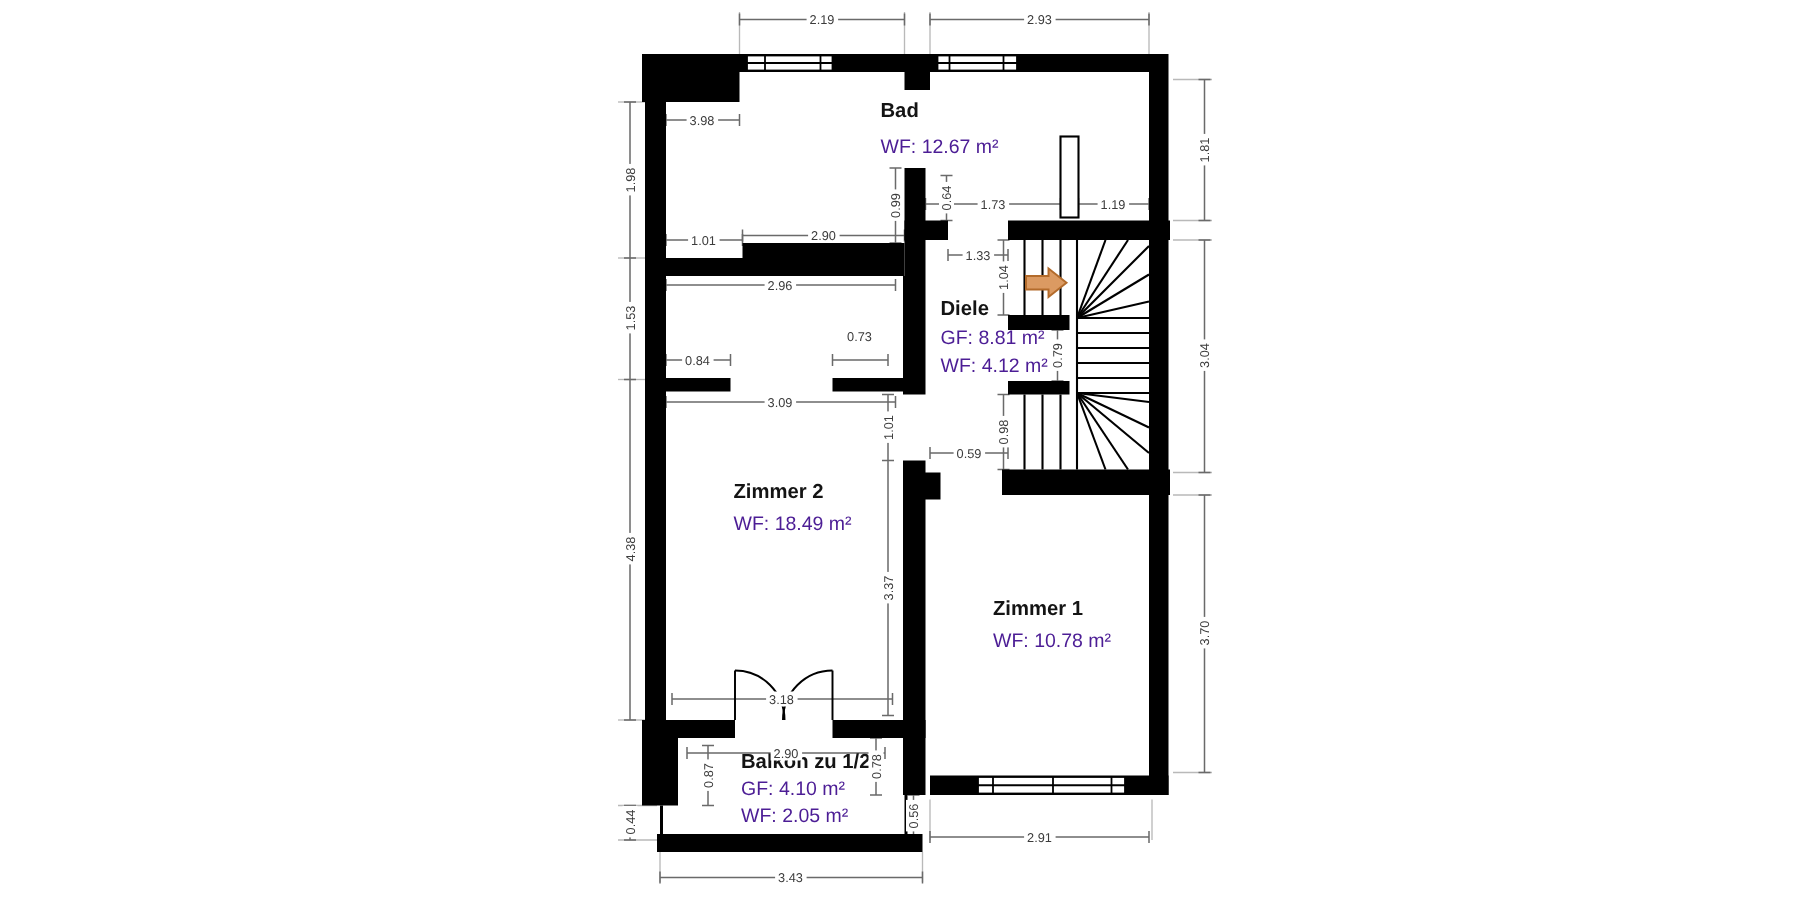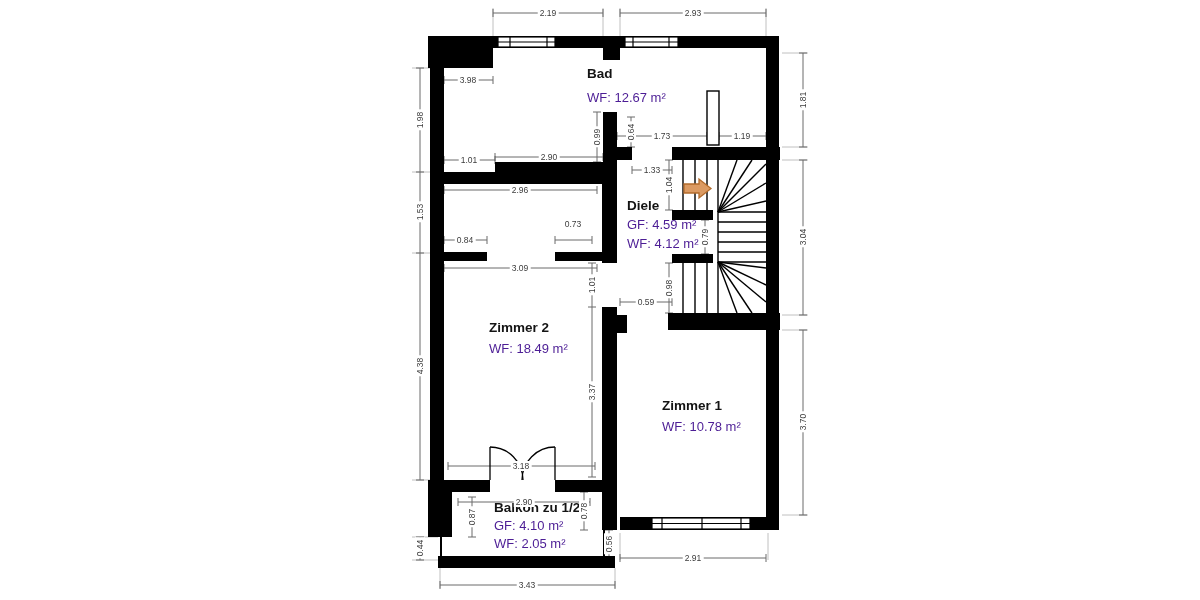--- a/index.html
+++ b/index.html
@@ -166,21 +166,21 @@
   <g stroke="#000" stroke-width="2">
     <line x1="441" y1="537" x2="441" y2="556"></line>
     <line x1="604" y1="530" x2="604" y2="556"></line>
   </g>
 </svg>
 
 <div class="room-name" style="left:587px;top:66px">Bad</div>
 <div class="room-area" style="left:587px;top:90px">WF: 12.67 m²</div>
 
 <div class="room-name" style="left:627px;top:198px">Diele</div>
-<div class="room-area" style="left:627px;top:217px">GF: 4.59 m²</div>
+<div class="room-area" style="left:627px;top:217px">GF: 8.81 m²</div>
 <div class="room-area" style="left:627px;top:236px">WF: 4.12 m²</div>
 
 <div class="room-name" style="left:489px;top:320px">Zimmer 2</div>
 <div class="room-area" style="left:489px;top:341px">WF: 18.49 m²</div>
 
 <div class="room-name" style="left:662px;top:398px">Zimmer 1</div>
 <div class="room-area" style="left:662px;top:419px">WF: 10.78 m²</div>
 
 <div class="room-name" style="left:494px;top:500px">Balkon zu 1/2</div>
 <div class="room-area" style="left:494px;top:518px">GF: 4.10 m²</div>

